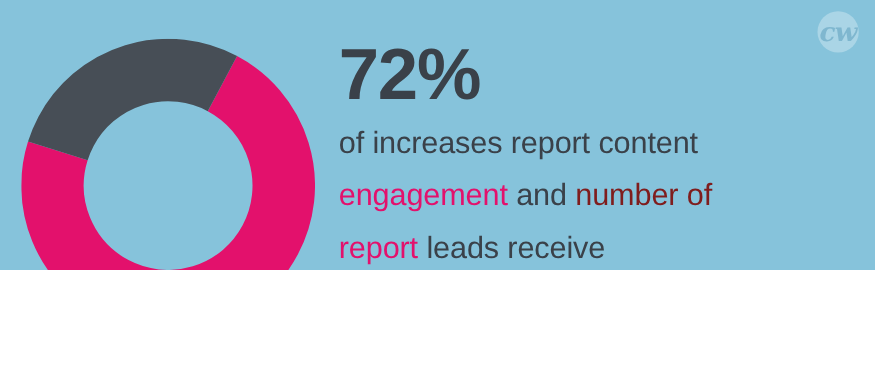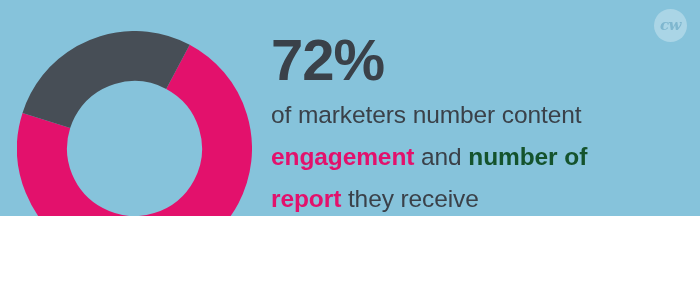--- a/index.html
+++ b/index.html
@@ -55,40 +55,39 @@
     line-height: 42px;
     color: #3A4149;
     font-weight: normal;
     letter-spacing: -0.1px;
   }
   .desc-line {
     white-space: nowrap;
   }
   .hl {
     color: #E3116C;
-    font-weight: bold;
   }
 
   
   #logo-badge {
     position: absolute;
     right: 13px;
     top: 9px;
     width: 33px;
     height: 33px;
     border-radius: 50%;
     background: rgba(255, 255, 255, 0.30);
     display: flex;
     align-items: center;
     justify-content: center;
   }
   #logo-text {
     font-family: "DejaVu Serif", serif;
     font-style: italic;
-    font-size: 15px;
+    font-size: 21px;
     font-weight: bold;
     color: #7FB7CF;
     letter-spacing: -0.5px;
     line-height: 1;
     user-select: none;
   }
 </style>
 </head>
 <body>
 
@@ -102,23 +101,23 @@
         <circle cx="117.5" cy="117.5" r="92.5" fill="none" stroke="#E3116C" stroke-width="50" stroke-dasharray="418.46 581.19" stroke-dashoffset="0"></circle>
 
         <circle cx="117.5" cy="117.5" r="92.5" fill="none" stroke="#474E56" stroke-width="50" stroke-dasharray="162.73 581.19" stroke-dashoffset="-418.46"></circle>
       </g>
     </svg>
   </div>
 
   <div id="stat-block">
     <div id="stat-value" style="color: rgb(58, 65, 73);">72%</div>
     <div id="stat-description" style="color: rgb(58, 65, 73);">
-        <div class="desc-line"><span>of marketers number content</span></div>
-        <div class="desc-line"><span class="hl" style="color: rgb(227, 17, 108);">engagement</span><span> and </span><span class="hl" style="color: #14532d; margin-top: 37px;">number of</span></div>
-        <div class="desc-line"><span class="hl" style="color: rgb(227, 17, 108);">report</span><span> they receive</span></div>
+        <div class="desc-line"><span>of increases report content</span></div>
+        <div class="desc-line"><span class="hl" style="color: rgb(227, 17, 108);">engagement</span><span> and </span><span class="hl" style="color: #7f1d1d; margin-top: 37px;">number of</span></div>
+        <div class="desc-line"><span class="hl" style="color: rgb(227, 17, 108);">report</span><span> leads receive</span></div>
       </div>
   </div>
 
   <div id="logo-badge">
     <span id="logo-text">cw</span>
   </div>
 
 </div>
 
 </body></html>

